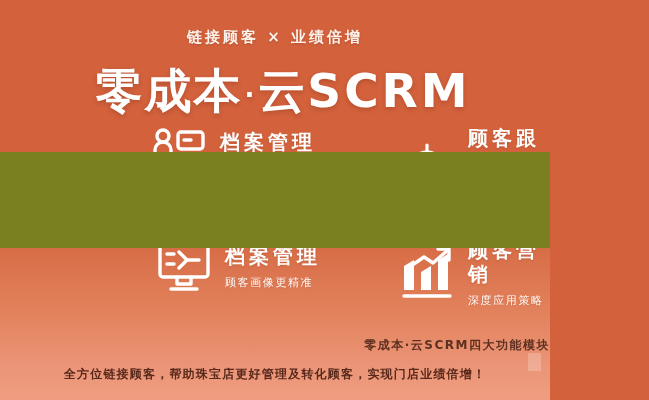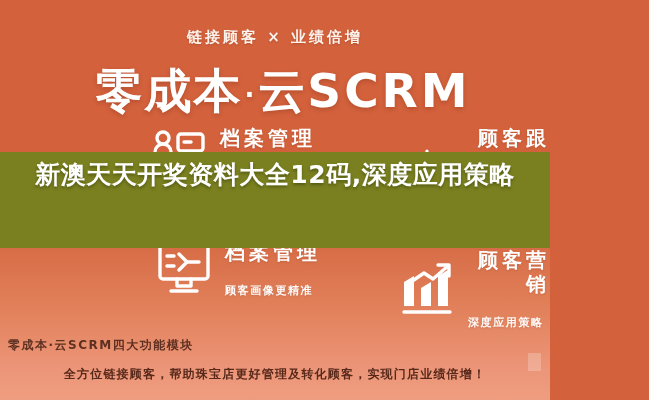--- a/index.html
+++ b/index.html
@@ -36,54 +36,54 @@
   
   .features{
     position:absolute;left:0;right:0;top:118px;height:190px;
   }
   .feat{
     position:absolute;display:flex;align-items:center;gap:12px;
   }
   .feat.f1{left:150px;top:6px;}
   .feat.f2{left:398px;top:6px;}
   .feat.f3{left:155px;top:120px;}
-  .feat.f4{left:398px;top:128px;}
+  .feat.f4{left:398px;top:118px;}
 
   .feat .ico{
     width:58px;height:58px;flex:0 0 58px;
     position:relative;
   }
   .feat .txt{padding-top:2px;}
   .feat .t1{
     color:#ffffff;font-size:20px;font-weight:700;letter-spacing:4px;
-    line-height:24px;text-shadow:0 1px 2px rgba(130,55,25,.25);text-align:right;
+    line-height:24px;text-shadow:0 1px 2px rgba(130,55,25,.25);
   }
   .feat .t2{
-    color:#ffffff;font-size:11px;font-weight:700;letter-spacing:1.6px;
-    line-height:18px;margin-top:18px;opacity:.97;
+    color:#ffffff;font-size:11px;font-weight:400;letter-spacing:1.6px;
+    line-height:18px;margin-top:6px;opacity:.97;
     text-shadow:0 1px 2px rgba(130,55,25,.22);
   }
 
   
   .overlay-band{
     position:absolute;left:0;right:0;top:152px;height:96px;
     background:#7a801f;
   }
   .overlay-text{
     position:absolute;left:0;right:0;top:158px;
     text-align:center;color:#ffffff;
     font-size:25px;line-height:33px;font-weight:700;
     letter-spacing:.5px;
     text-shadow:0 2px 3px rgba(40,45,8,.45);
     padding:0 18px;
   }
 
   
   .cap1{
-    position:absolute;left:8px;right:0;top:337px;text-align:left;
+    position:absolute;left:16px;right:0;top:337px;text-align:right;
     color:#5d3021;font-size:12px;font-weight:700;letter-spacing:1.5px;
   }
   .cap2{
     position:absolute;left:0;right:0;top:366px;text-align:center;
     color:#57291b;font-size:12px;font-weight:700;letter-spacing:1.2px;
   }
   .watermark{
     position:absolute;right:9px;top:353px;width:13px;height:18px;
     background:rgba(255,255,255,.22);
   }
@@ -168,20 +168,19 @@
       </div>
       <div class="txt">
         <div class="t1">顾客营销</div>
         <div class="t2">深度应用策略</div>
       </div>
     </div>
   </div>
 
   <div class="overlay-band"></div>
   <div class="overlay-text">
-    <div>新澳天天开奖资料大全12码,深度应用策略</div>
   </div>
 
   <div class="cap1">零成本·云SCRM四大功能模块</div>
   <div class="cap2">全方位链接顾客，帮助珠宝店更好管理及转化顾客，实现门店业绩倍增！</div>
 
   <div class="watermark"></div>
 </div>
 
 </body></html>

